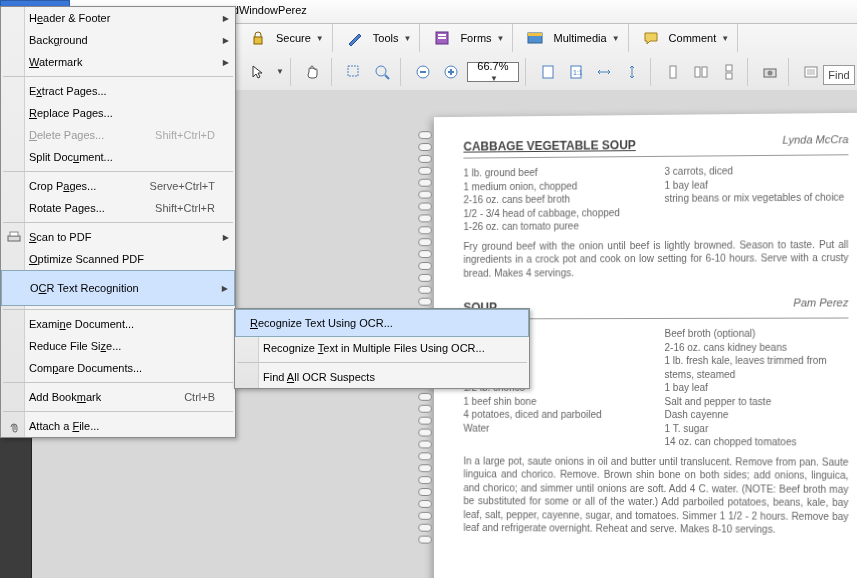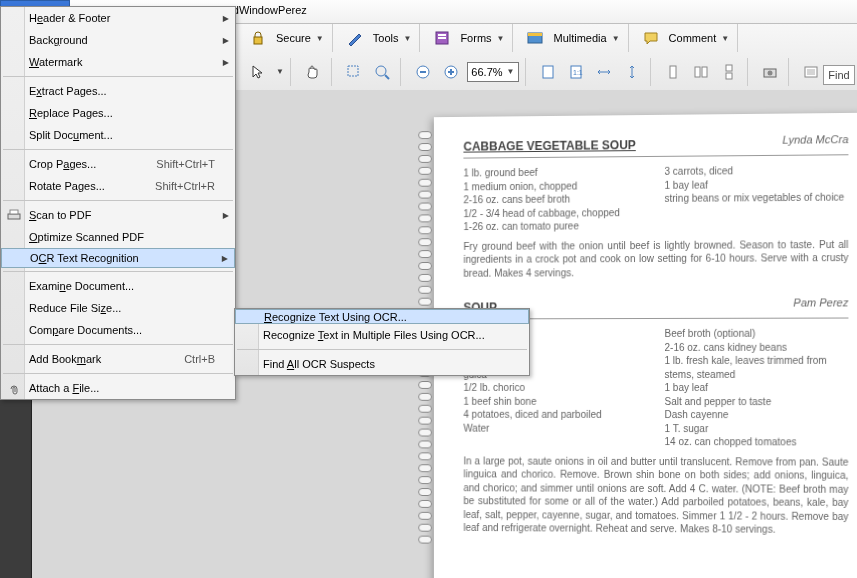--- a/index.html
+++ b/index.html
@@ -10,21 +10,21 @@
   .menubar .menuitem { padding: 4px 0; cursor: default; }
   .menubar .menuitem.active { background: #3a77d9; color: #fff; border: 1px solid #2a5da8; padding: 3px 9px; }
 
   
   .toolbar { height: 68px; background: linear-gradient(#f7f7f7,#e8e8e8); border-bottom: 1px solid #a8a8a8; display:flex; flex-direction:column;}
   .toolbar-row { display:flex; align-items:flex-start; height:34px; padding-left:240px; gap:4px; }
   .tool-group { display:flex; align-items:center; gap:4px; padding:0 6px; border-right:1px solid #ccc; height:28px;}
   .tool-btn { width:24px; height:24px; display:flex; align-items:center; justify-content:center; border:1px solid transparent; border-radius:3px;}
   .tool-label { font-size:11px; padding:0 2px; display:flex; align-items:center; gap:3px;}
   .dropdown-arrow{ font-size:8px; color:#444; margin-left:2px;}
-  .zoom-field{ width:52px; height:20px; font-size:11px; text-align:center; border:1px solid #7a7a7a; background:#fff; display:flex; align-items:center; justify-content:center; gap:2px;}
+  .zoom-field{ width:52px; height:20px; font-size:11px; text-align:center; border:1px solid #7a7a7a; background:#fff; display:flex; align-items:center; justify-content:center; gap:2px;flex-direction:column;}
   .find-box{ position:absolute; right:2px; top:65px; width:32px; height:20px; border:1px solid #999; background:#fff; font-size:11px; display:flex; align-items:center; justify-content:center; color:#444;}
 
   
   .sidebar { position:absolute; left:0; top:90px; bottom:0; width:32px; background:#3c3c3c; border-right:1px solid #222;}
   
   
   .doc-area { position:absolute; left:32px; right:0; top:90px; bottom:0; background:#d8d8d8; overflow:hidden;}
   .page { position:absolute; left:400px; top:25px; width:430px; height:530px; background:#fff; box-shadow:-2px 2px 8px rgba(0,0,0,.3); transform:perspective(900px) rotateY(-2deg); padding:20px 15px 20px 30px; font-family:Georgia,serif; color:#555;}
   .spiral { position:absolute; left:-18px; top:10px; bottom:10px; width:18px; }
   .spiral div{ width:14px; height:8px; border:1px solid #888; border-radius:4px; margin:4px 2px; background:#f5f5f5;}
@@ -36,33 +36,33 @@
   .instructions{ font-size:10px; line-height:1.35; color:#666; text-align:justify;}
   .recipe-block{ margin-bottom:18px;}
 
   
   .dropdown { position:absolute; left:0; top:6px; width:236px; background:#f4f4f4; border:1px solid #8a8a8a; box-shadow:2px 2px 4px rgba(0,0,0,.25); font-size:11px; z-index:50;}
   .dropdown .item{ display:flex; align-items:center; height:22px; padding:0 20px 0 28px; position:relative; cursor:default;}
   .dropdown .item.disabled{ color:#9a9a9a;}
   .dropdown .item .shortcut{ margin-left:auto; color:#555; font-size:11px;}
   .dropdown .item.disabled .shortcut{color:#aaa;}
   .dropdown .item.hassub::after{ content:"▶"; position:absolute; right:6px; font-size:8px; color:#444;}
-  .dropdown .item.highlight{ background:#cfe3ff; border:1px solid #8ab; height:20px;}
+  .dropdown .item.highlight{ background:#cfe3ff; border:1px solid #8ab; height:36px;}
   .dropdown .sep{ height:1px; background:#c5c5c5; margin:3px 2px;}
   .dropdown .iconslot{ position:absolute; left:5px; width:16px; height:16px; display:flex; align-items:center; justify-content:center; font-size:11px;}
   .dropdown .leftbar{ position:absolute; left:0; top:0; bottom:0; width:24px; background:linear-gradient(#f0f0f0,#e4e4e4); border-right:1px solid #d0d0d0;}
   .dropdown .items{position:relative;}
   .underline{ text-decoration:underline;}
 
   
   .subdropdown{ position:absolute; left:234px; top:308px; width:296px; background:#f4f4f4; border:1px solid #8a8a8a; box-shadow:2px 2px 4px rgba(0,0,0,.25); font-size:11px; z-index:60;}
   .subdropdown .leftbar{ position:absolute; left:0; top:0; bottom:0; width:24px; background:linear-gradient(#f0f0f0,#e4e4e4); border-right:1px solid #d0d0d0;}
   .subdropdown .items{position:relative;}
   .subdropdown .item{ display:flex; align-items:center; height:22px; padding:0 20px 0 28px; cursor:default;}
-  .subdropdown .item.highlight{ background:#cfe3ff; border:1px solid #8ab; height:15px;}
+  .subdropdown .item.highlight{ background:#cfe3ff; border:1px solid #8ab; height:28px;padding-left:14px;}
   .subdropdown .sep{ height:1px; background:#c5c5c5; margin:3px 2px;}
 
   
   svg{display:block;}
 </style>
 </head>
 <body>
 
 <div class="menubar">
   <div class="menuitem active">Document</div>
@@ -355,27 +355,31 @@
     <div class="item hassub">
         <span><span class="underline">W</span>atermark</span>
       </div>
     <div class="sep"></div>
     <div class="item">
         <span>E<span class="underline">x</span>tract Pages...</span>
       </div>
     <div class="item">
         <span><span class="underline">R</span>eplace Pages...</span>
       </div>
+    <div class="item disabled">
+        <span><span class="underline">D</span>elete Pages...</span>
+        <span class="shortcut">Shift+Ctrl+D</span>
+      </div>
     <div class="item">
         <span>Split Doc<span class="underline">u</span>ment...</span>
       </div>
     <div class="sep"></div>
     <div class="item">
         <span>Crop P<span class="underline">a</span>ges...</span>
-        <span class="shortcut">Shift+Ctrl+T</span>
+        <span class="shortcut">Serve+Ctrl+T</span>
       </div>
     <div class="item">
         <span>Rotate Pa<span class="underline">g</span>es...</span>
         <span class="shortcut">Shift+Ctrl+R</span>
       </div>
     <div class="sep"></div>
     <div class="item hassub">
         <span class="iconslot">
           <svg width="14" height="14">
             <rect x="1" y="6" width="12" height="5" fill="#ddd" stroke="#666"></rect>

